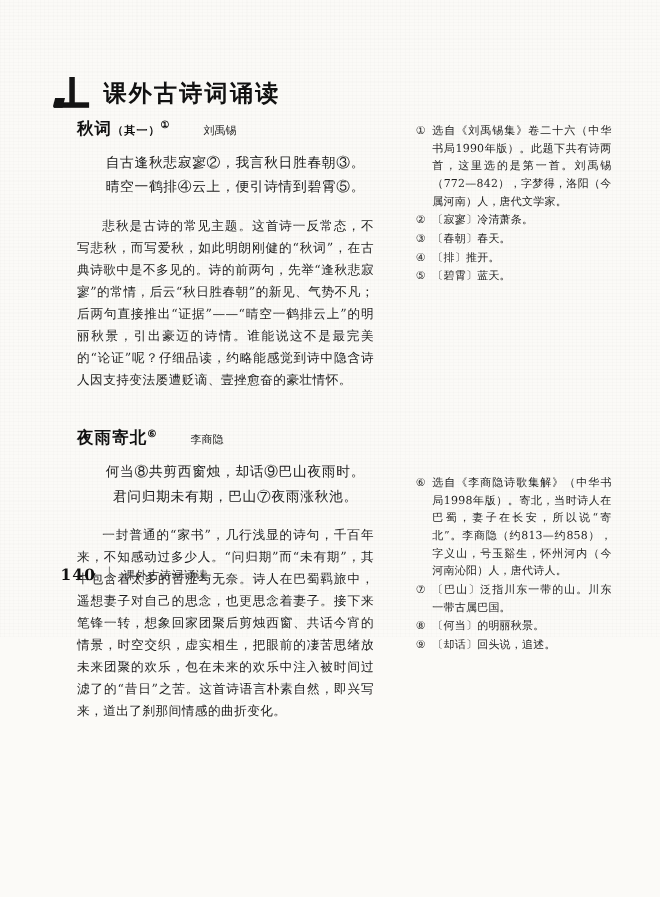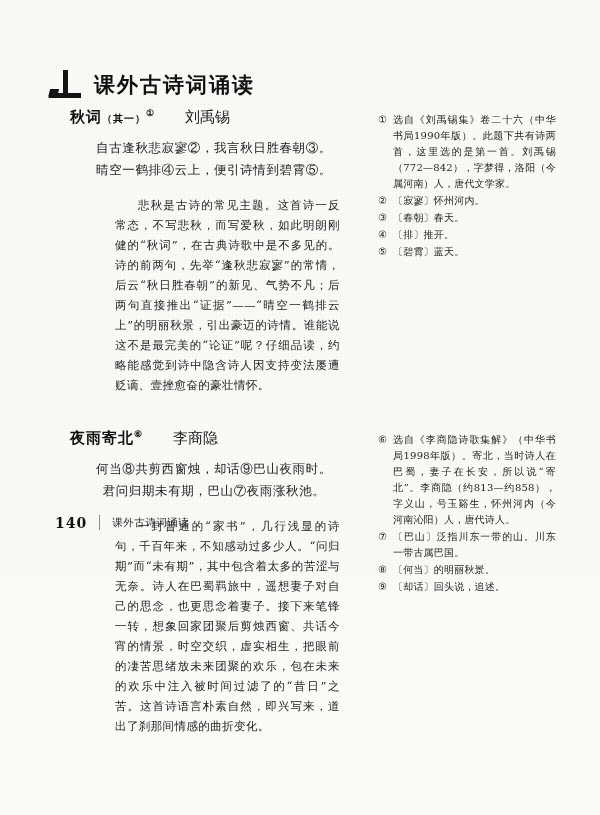--- a/index.html
+++ b/index.html
@@ -104,42 +104,41 @@
   .poem-title .sub {
     font-weight: bold;
     font-size: 10px;
   }
   .sup {
     font-size: 9px;
     vertical-align: super;
     line-height: 0;
   }
   .poem-author {
-    font-size: 15px;
+    font-size: 10px;
     margin-left: 30px;
     color: #1a1a1a;
     font-family: Liberation Serif, serif;
   }
   .poem-lines {
     margin-left: 18px;
     font-size: 12.5px;
     line-height: 22px;
     letter-spacing: 0.6px;
   }
   .poem-line { white-space: nowrap; text-align: center; }
 
   .commentary {
     margin-top: 14px;
     font-size: 11.5px;
     line-height: 20px;
     text-align: justify;
     text-indent: 2em;
     letter-spacing: 0.4px;
     color: #1d1d1d;
-    margin-left: 45px;
   }
 
   .gap-lg { height: 30px; }
 
   
   .notes-col {
     position: absolute;
     left: 378px;
     top: 112px;
     width: 178px;
@@ -251,21 +250,21 @@
     </div>
   </div>
 
   <div class="notes-col">
     <div class="note">
       <div class="note-num">①</div>
       <div class="note-body">选自《刘禹锡集》卷二十六（中华书局1990年版）。此题下共有诗两首，这里选的是第一首。刘禹锡（772—842），字梦得，洛阳（今属河南）人，唐代文学家。</div>
     </div>
     <div class="note">
       <div class="note-num">②</div>
-      <div class="note-body">〔寂寥〕怀州河内。</div>
+      <div class="note-body">〔寂寥〕冷清萧条。</div>
     </div>
     <div class="note">
       <div class="note-num">③</div>
       <div class="note-body">〔春朝〕春天。</div>
     </div>
     <div class="note">
       <div class="note-num">④</div>
       <div class="note-body">〔排〕推开。</div>
     </div>
     <div class="note">

